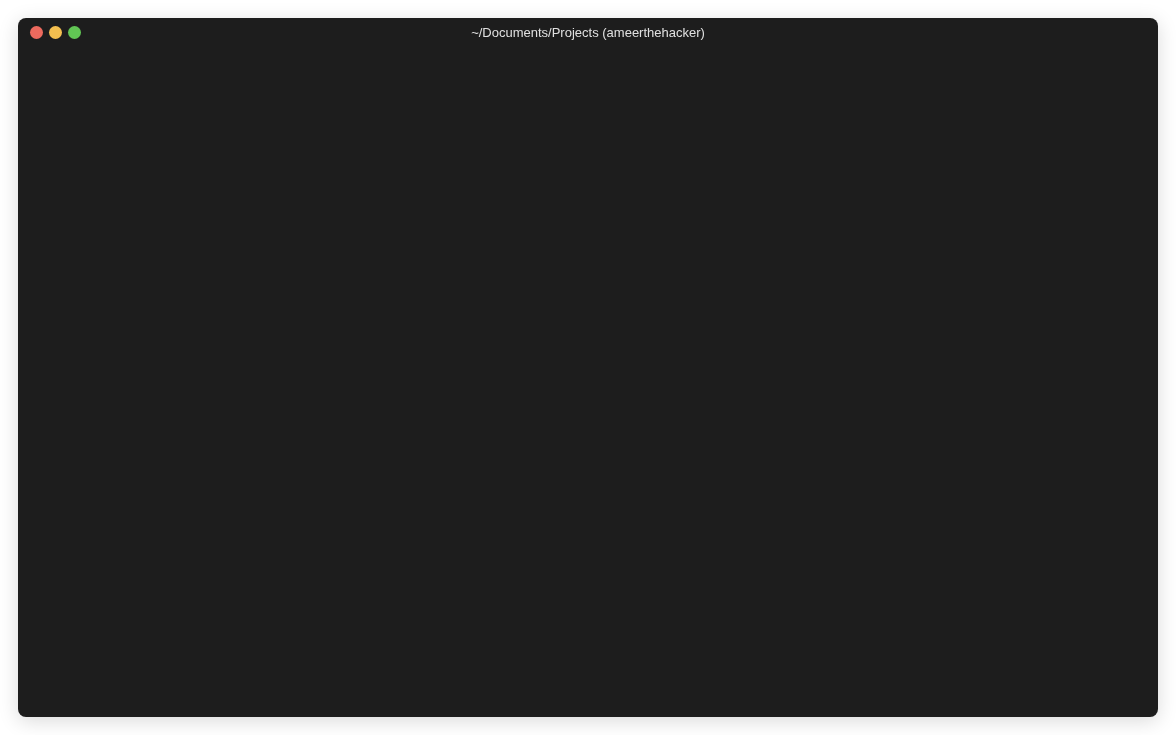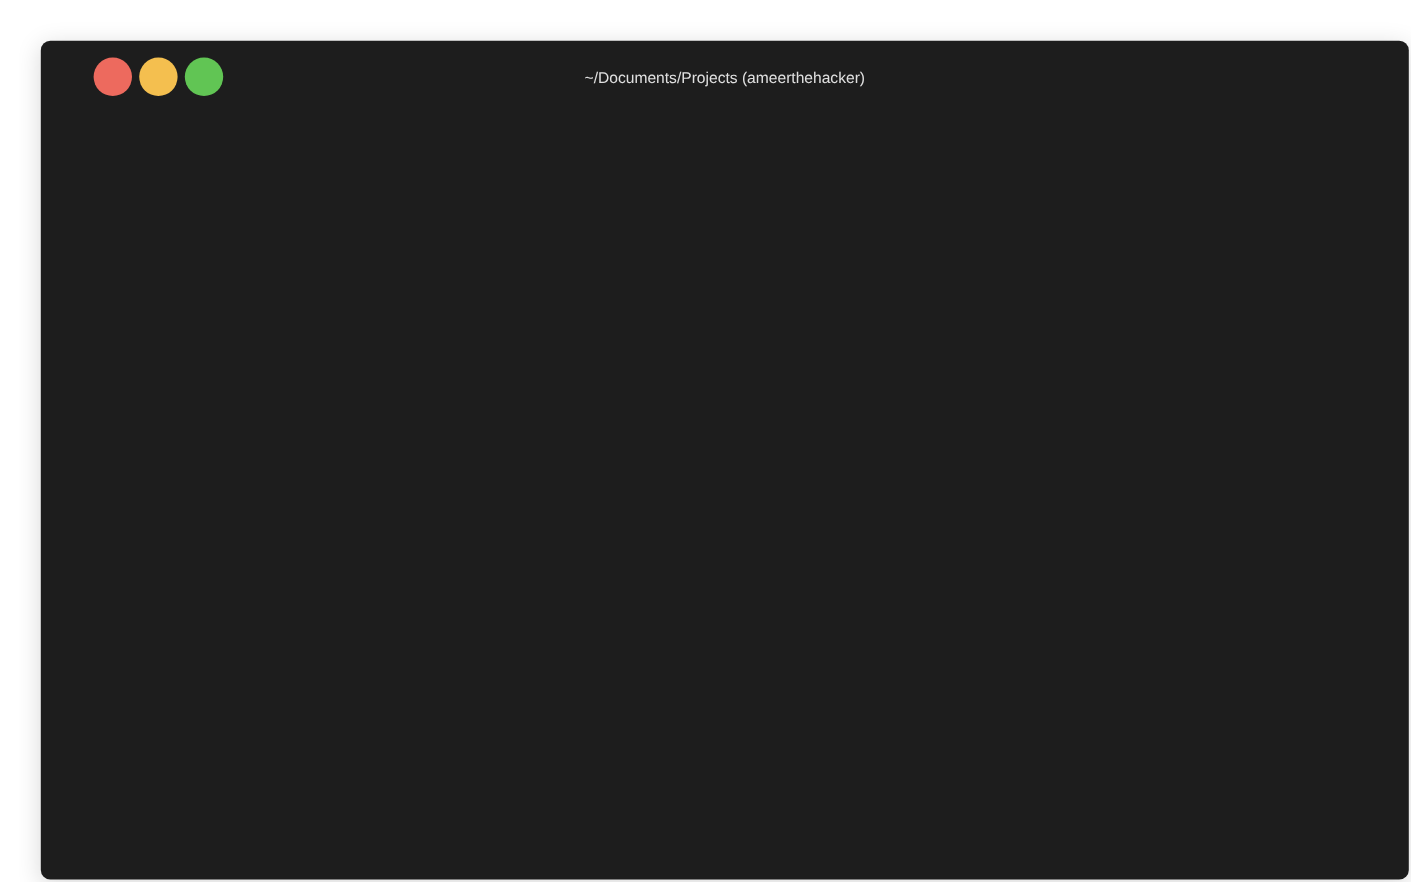--- a/index.html
+++ b/index.html
@@ -1,17 +1,17 @@
 <!DOCTYPE html>
 <html><head>
   <meta charset="utf-8">
   <style>
     * {
       margin: 0;
-      padding: 16px;
+      padding: 0;
       box-sizing: border-box;
     }
     
     body {
       width: 1176px;
       height: 735px;
       background: #ffffff;
       font-family: -apple-system, BlinkMacSystemFont, "Segoe UI", Helvetica, Arial, sans-serif;
       padding: 18px;
     }

